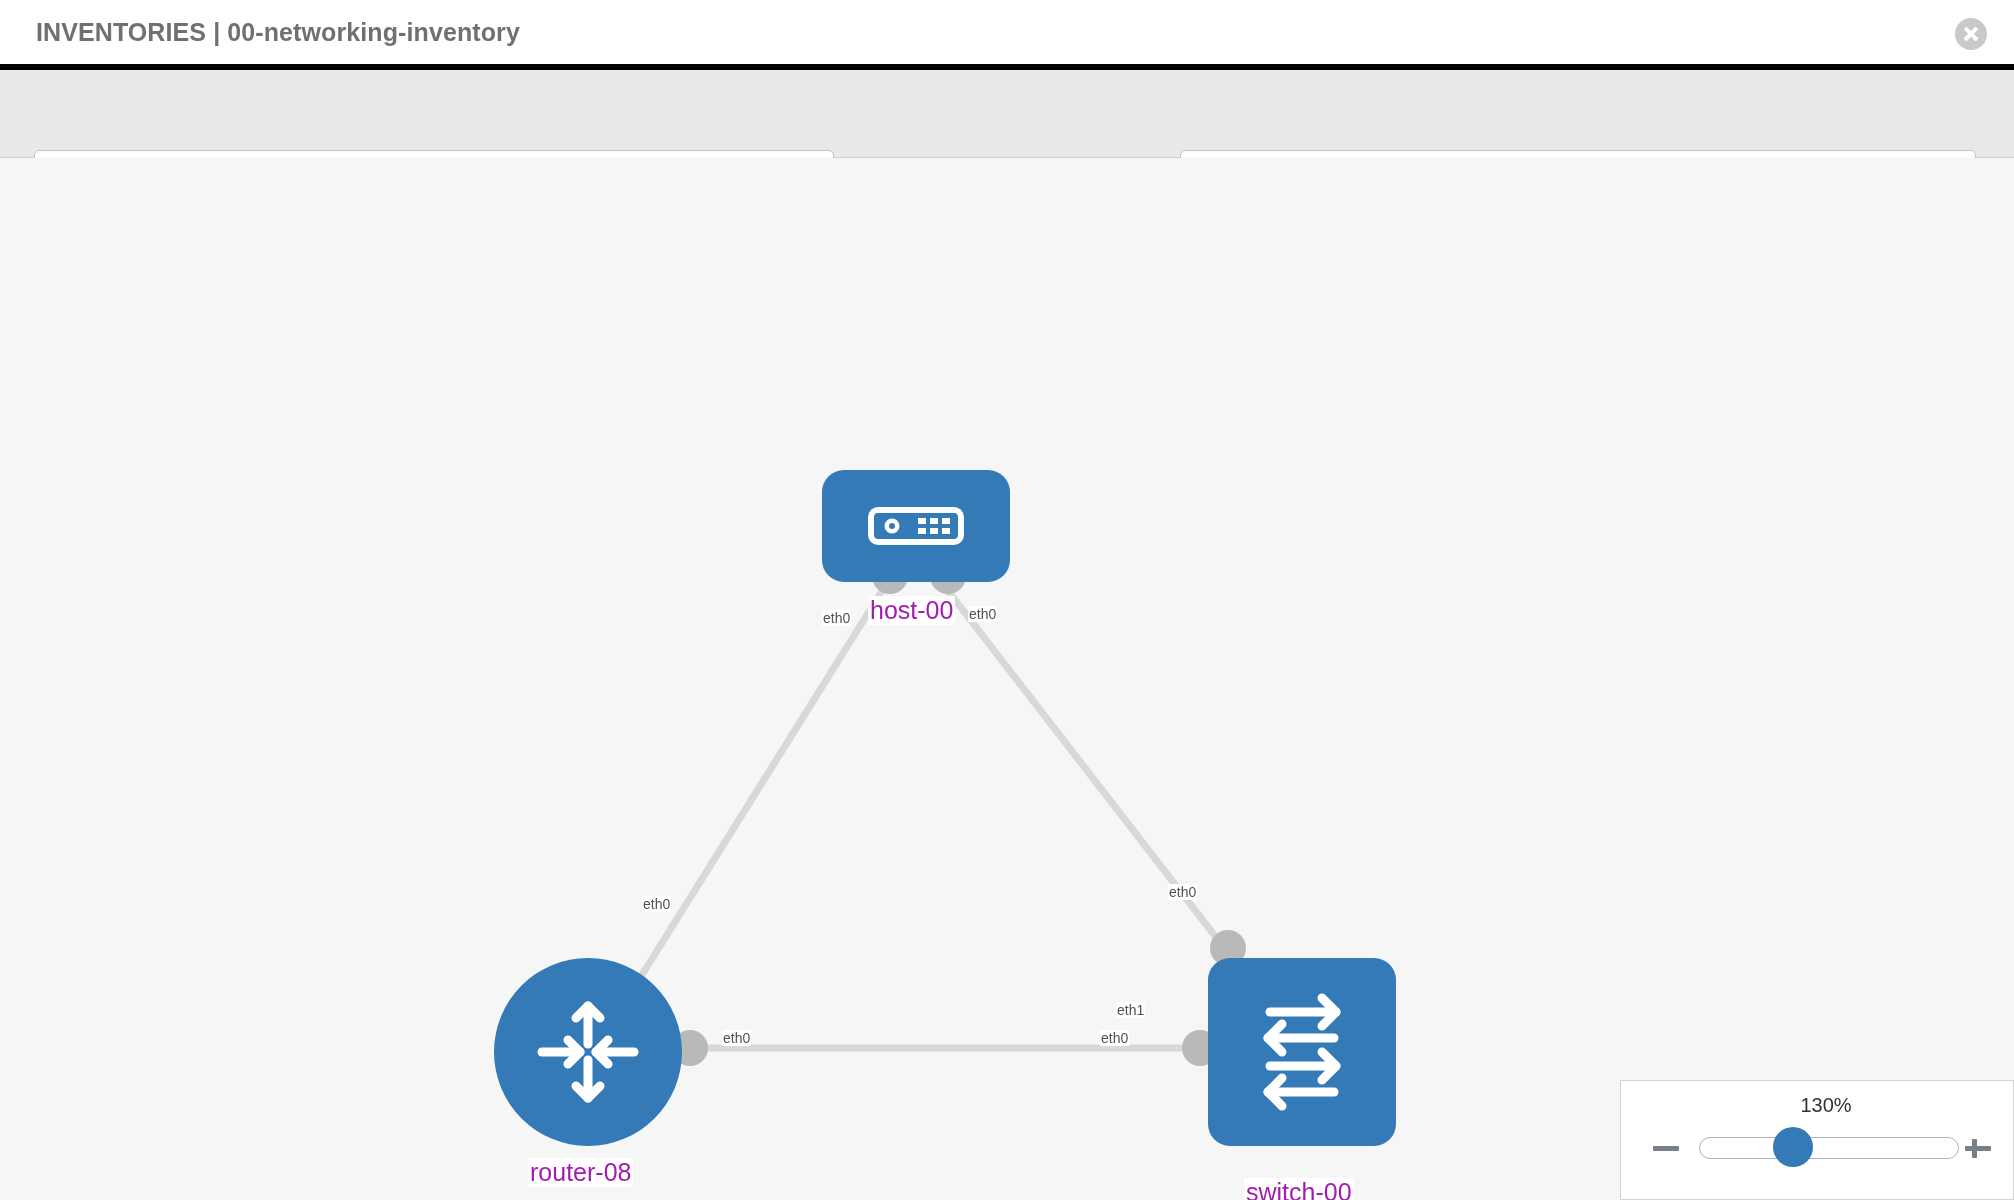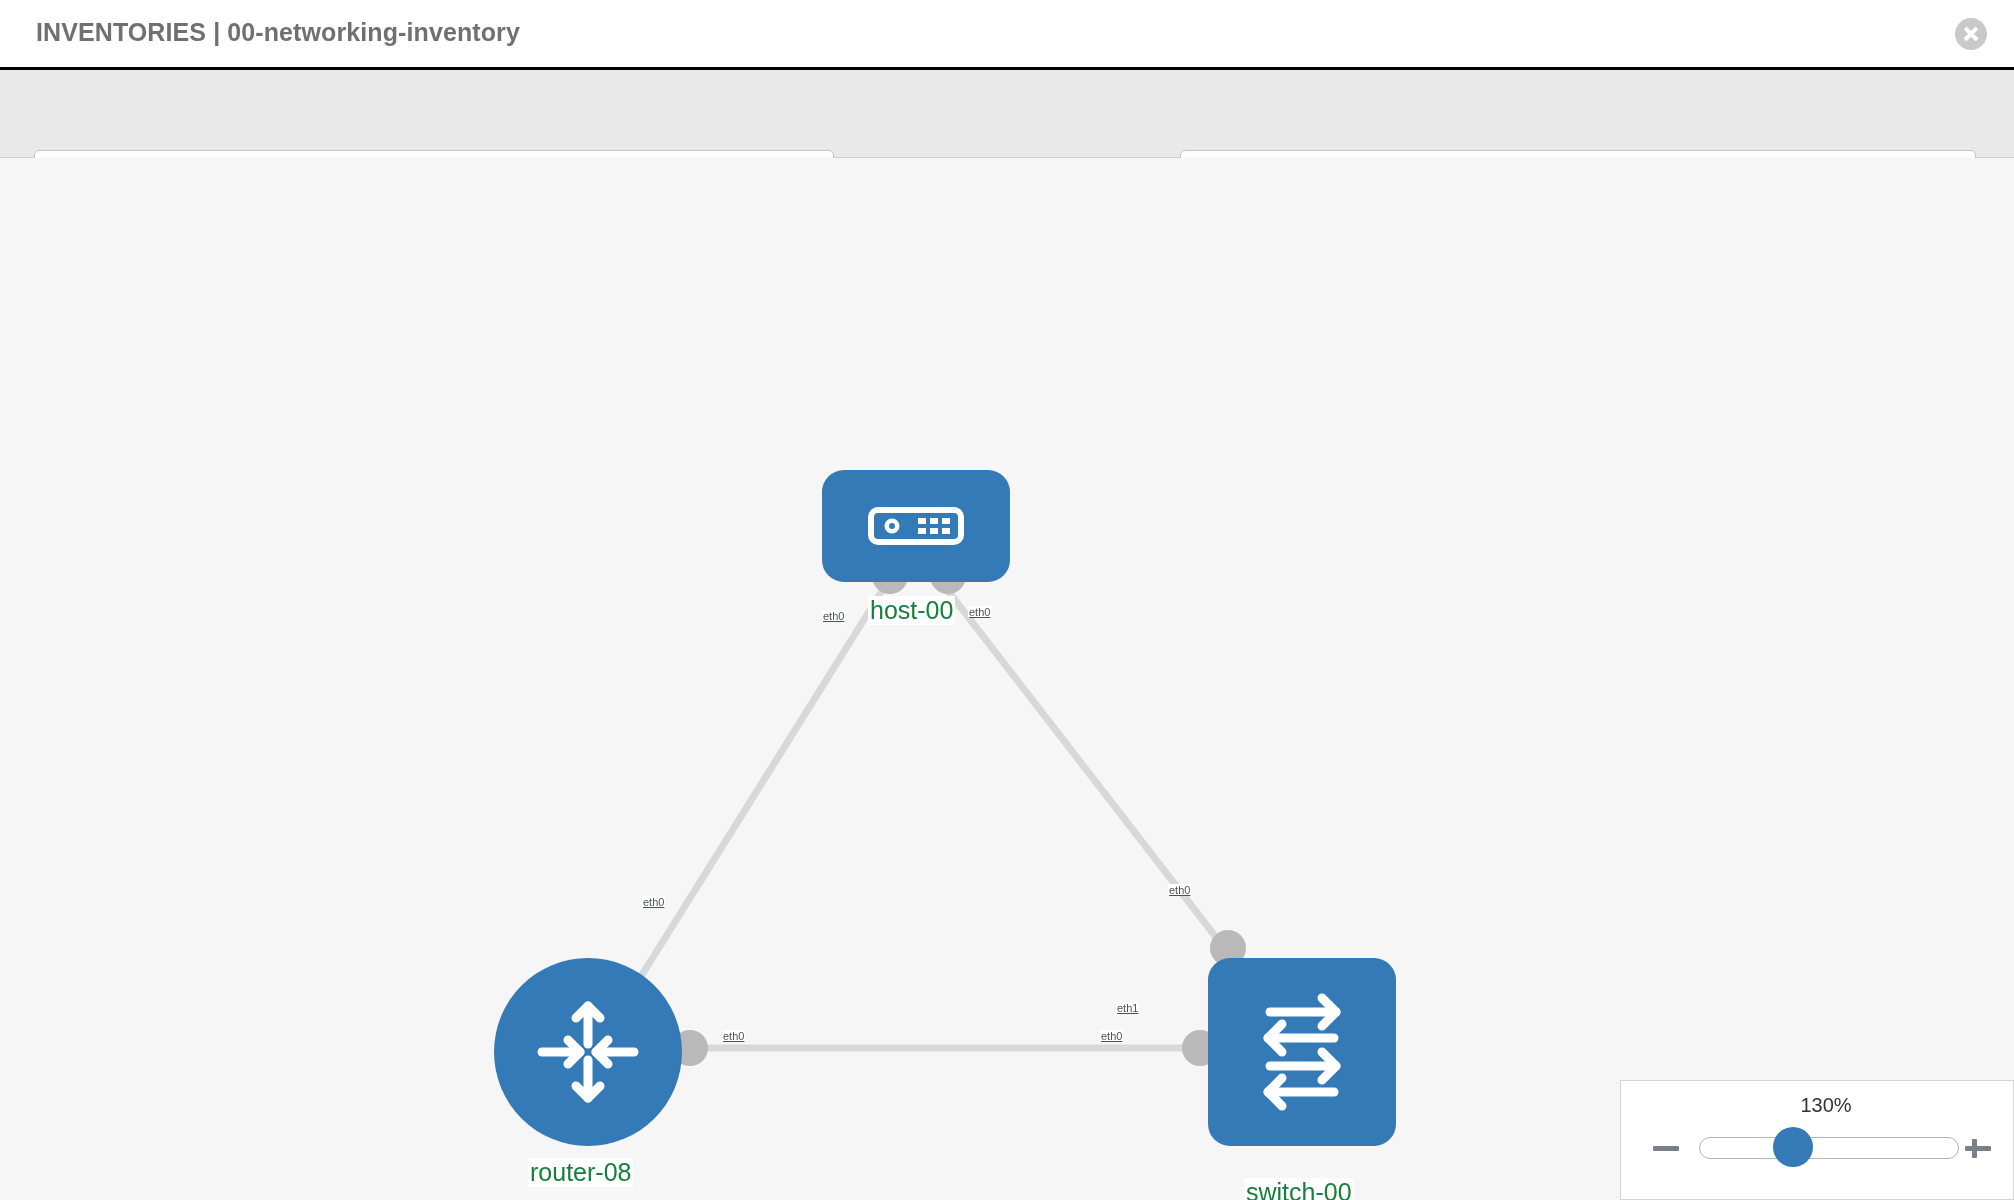--- a/index.html
+++ b/index.html
@@ -9,21 +9,21 @@
     background: #ffffff;
     overflow: hidden;
   }
   #app { position: relative; width: 2014px; height: 1200px; }
 
   
   .header {
     position: absolute; left: 0; top: 0;
     width: 2014px; height: 70px;
     background: #ffffff;
-    border-bottom: 3px solid #000000;
+    border-bottom: 6px solid #000000;
   }
   .header-title {
     position: absolute; left: 36px; top: 18px;
     font-size: 25px; font-weight: bold;
     color: #707070;
     letter-spacing: .1px;
     white-space: nowrap;
   }
   .close-btn {
     position: absolute; right: 27px; top: 18px;
@@ -97,35 +97,34 @@
     background: #337ab7;
     display: flex; align-items: center; justify-content: center;
     cursor: pointer;
   }
   .shape-round { border-radius: 50%; }
   .shape-rrect { border-radius: 22px; }
 
   .node-label {
     position: absolute;
     font-size: 25px;
-    color: #15803d;
+    color: #a21caf;
     background: #ffffff;
     white-space: nowrap;
     padding: 0 2px;
     text-align: right;
   }
 
   .port-label {
     position: absolute;
-    font-size: 11px;
+    font-size: 14px;
     color: #4e5357;
     background: #ffffff;
     white-space: nowrap;
     padding: 0 1px;
-    text-decoration: underline;
   }
 
   .connector {
     position: absolute;
     width: 36px; height: 36px;
     border-radius: 50%;
     background: #b9b9b9;
     cursor: pointer;
   }
 

